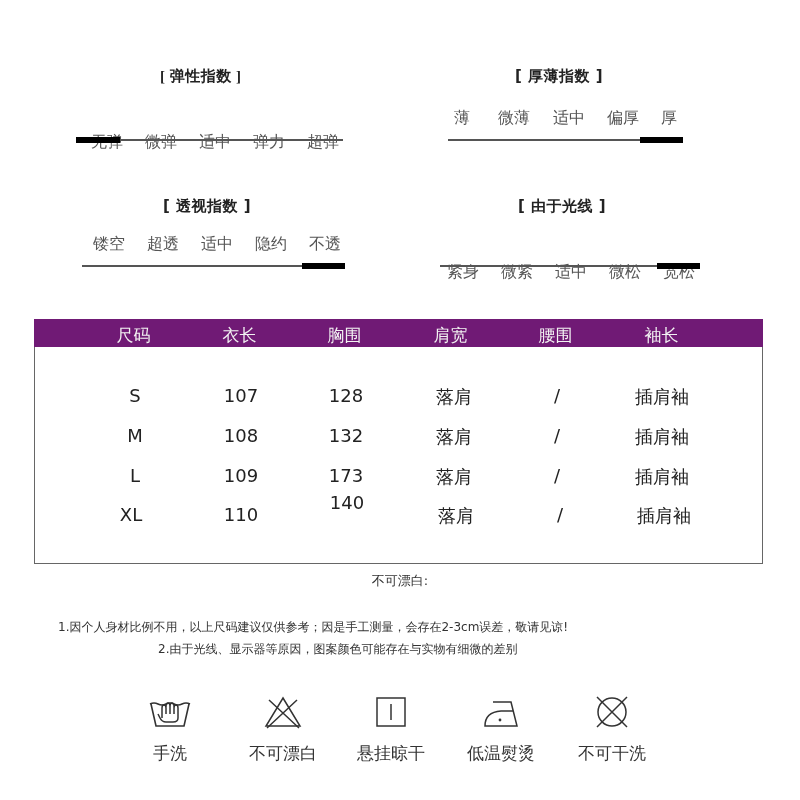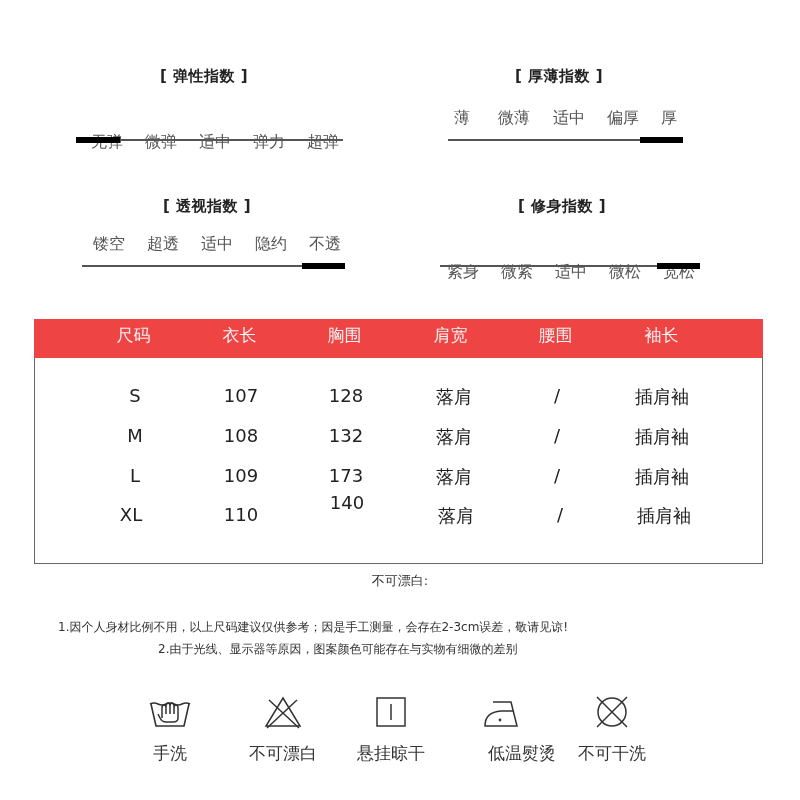--- a/index.html
+++ b/index.html
@@ -5,37 +5,37 @@
   * { box-sizing: border-box; margin: 0; padding: 0; }
   html, body { width: 800px; height: 800px; background: #ffffff; overflow: hidden; }
   body { position: relative; font-family: "DejaVu Sans", "Liberation Sans", sans-serif; color: #222; }
   .scale-title { position: absolute; font-size: 15px; font-weight: bold; color: #222; white-space: nowrap; letter-spacing: 0.5px; }
   .scale-labels { position: absolute; display: flex; font-size: 16px; color: #555; white-space: nowrap; }
   .scale-labels span { display: inline-block; text-align: center; }
   .scale-line { position: absolute; height: 2px; background: #555; }
   .scale-marker { position: absolute; height: 6px; background: #000; }
 
   .size-table { position: absolute; left: 34px; top: 319px; width: 729px; height: 245px; border: 1.5px solid #666; border-top: none; }
-  .size-header { position: absolute; left: -1.5px; top: 0; width: 729px; height: 39px; background: #ef4444; }
+  .size-header { position: absolute; left: -1.5px; top: 0; width: 729px; height: 28px; background: #701a75; }
   .cell { position: absolute; width: 100px; text-align: center; transform: translateX(-50%); white-space: nowrap; }
   .hcell { color: #f2f2f2; font-size: 17px; top: 5px; }
   .bcell { color: #222; font-size: 18px; }
 
   .tips-title { position: absolute; left: 0; width: 800px; top: 572px; text-align: center; font-size: 13px; color: #333; }
   .tip { position: absolute; white-space: nowrap; font-size: 12px; color: #333; }
 
   .care { position: absolute; top: 694px; width: 110px; transform: translateX(-50%); text-align: center; }
   .care svg { display: block; margin: 0 auto; }
   .care-label { display: block; margin-top: 12px; font-size: 17px; color: #333; white-space: nowrap; }
 </style>
 </head>
 <body>
 
 <div>
-  <div class="scale-title" style="left:160px; top:67px;">[ 弹性指数 ]</div>
+  <div class="scale-title" style="left:160px; top:67px;font-family:Liberation Serif, serif;">[ 弹性指数 ]</div>
   <div class="scale-labels" style="left:80px; top:108px;margin-top:24px;">
     <span style="width:54px">无弹</span>
     <span style="width:54px">微弹</span>
     <span style="width:54px">适中</span>
     <span style="width:54px">弹力</span>
     <span style="width:54px">超弹</span>
   </div>
   <div class="scale-line" style="left:76px; top:139px; width:267px;"></div>
   <div class="scale-marker" style="left:76px; top:137px; width:44px;"></div>
 </div>
@@ -60,21 +60,21 @@
     <span style="width:54px">超透</span>
     <span style="width:54px">适中</span>
     <span style="width:54px">隐约</span>
     <span style="width:54px">不透</span>
   </div>
   <div class="scale-line" style="left:82px; top:265px; width:263px;"></div>
   <div class="scale-marker" style="left:302px; top:263px; width:43px;"></div>
 </div>
 
 <div>
-  <div class="scale-title" style="left:518px; top:197px;">[ 修身指数 ]</div>
+  <div class="scale-title" style="left:518px; top:197px;">[ 由于光线 ]</div>
   <div class="scale-labels" style="left:436px; top:234px;margin-top:28px;">
     <span style="width:54px">紧身</span>
     <span style="width:54px">微紧</span>
     <span style="width:54px">适中</span>
     <span style="width:54px">微松</span>
     <span style="width:54px">宽松</span>
   </div>
   <div class="scale-line" style="left:440px; top:265px; width:260px;"></div>
   <div class="scale-marker" style="left:657px; top:263px; width:43px;"></div>
 </div>
@@ -145,21 +145,21 @@
 </div>
 
 <div class="care" style="left:391px;">
   <svg width="36" height="36" viewBox="0 0 36 36">
     <rect x="4" y="4" width="28" height="28" fill="none" stroke="#333" stroke-width="1.5"></rect>
     <line x1="18" y1="10" x2="18" y2="26" stroke="#333" stroke-width="1.5"></line>
   </svg>
   <span class="care-label">悬挂晾干</span>
 </div>
 
-<div class="care" style="left:501px;text-align:right;">
+<div class="care" style="left:501px;">
   <svg width="40" height="36" viewBox="0 0 40 36">
     <path d="M12 8 L30 8 L36 32 L4 32 Q4 18 20 17 L32 17" fill="none" stroke="#333" stroke-width="1.5"></path>
     <circle cx="19" cy="26" r="1.4" fill="#333"></circle>
   </svg>
   <span class="care-label">低温熨烫</span>
 </div>
 
 <div class="care" style="left:612px;">
   <svg width="40" height="36" viewBox="0 0 40 36">
     <circle cx="20" cy="18" r="14" fill="none" stroke="#333" stroke-width="1.5"></circle>

